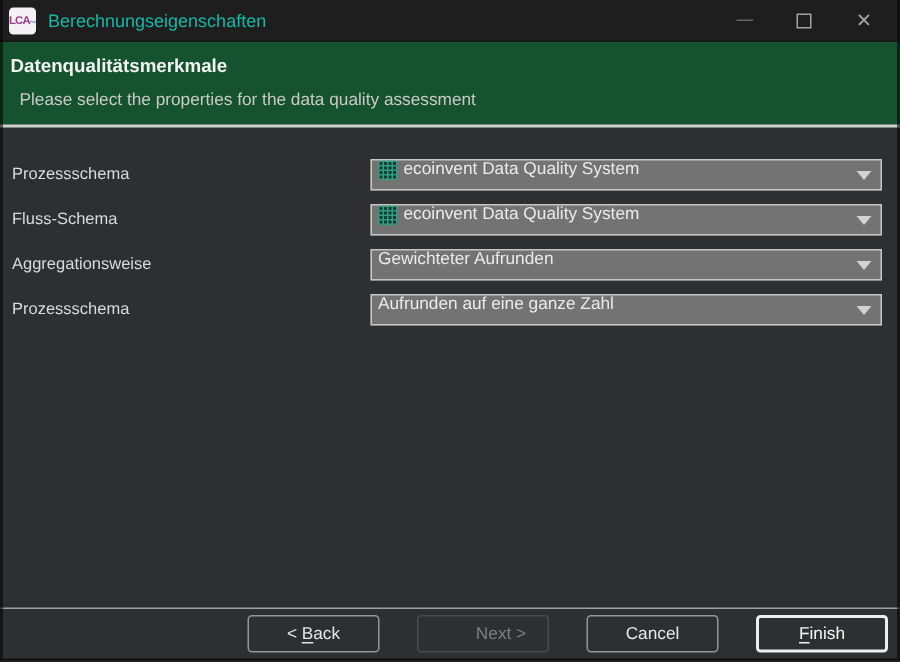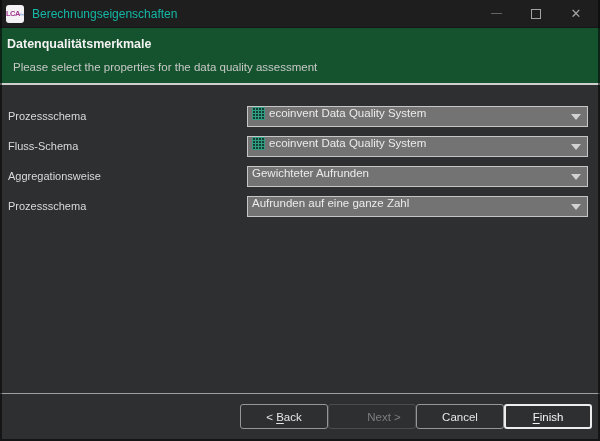--- a/index.html
+++ b/index.html
@@ -48,24 +48,24 @@
   }
   .combo .cicon{flex:0 0 auto;width:13px;height:13px;margin-right:4px;display:flex;}
   .combo .ctext{font-size:11.5px;color:#ebebeb;white-space:nowrap;overflow:hidden;}
   .combo .arrow{
     position:absolute;right:6px;top:7px;width:0;height:0;
     border-left:5px solid transparent;border-right:5px solid transparent;
     border-top:6px solid #d2d2d2;
   }
   
   .footer{
-    position:absolute;left:0;right:0;bottom:0;height:48px;
+    position:absolute;left:0;right:0;bottom:0;height:36px;
     background:#2e2f31;border-top:1px solid #9f9f9f;
     display:flex;align-items:center;justify-content:flex-end;
-    padding:0 8px 2px 0;gap:0;
+    padding:0 8px 2px 0;gap:25px;
   }
   .btn{
     width:88px;height:25px;background:#2e2f31;color:#e6e6e6;
     border:1px solid #969696;border-radius:3px;font-size:11.5px;
     font-family:inherit;padding:0;cursor:default;
   }
   .btn.disabled{border-color:#4c4c4c;color:#7e7e7e;padding-left:24px;}
   .btn.default{border:2px solid #ededed;color:#f5f5f5;}
   .accel{text-decoration:underline;text-underline-offset:2px;}
 </style>

